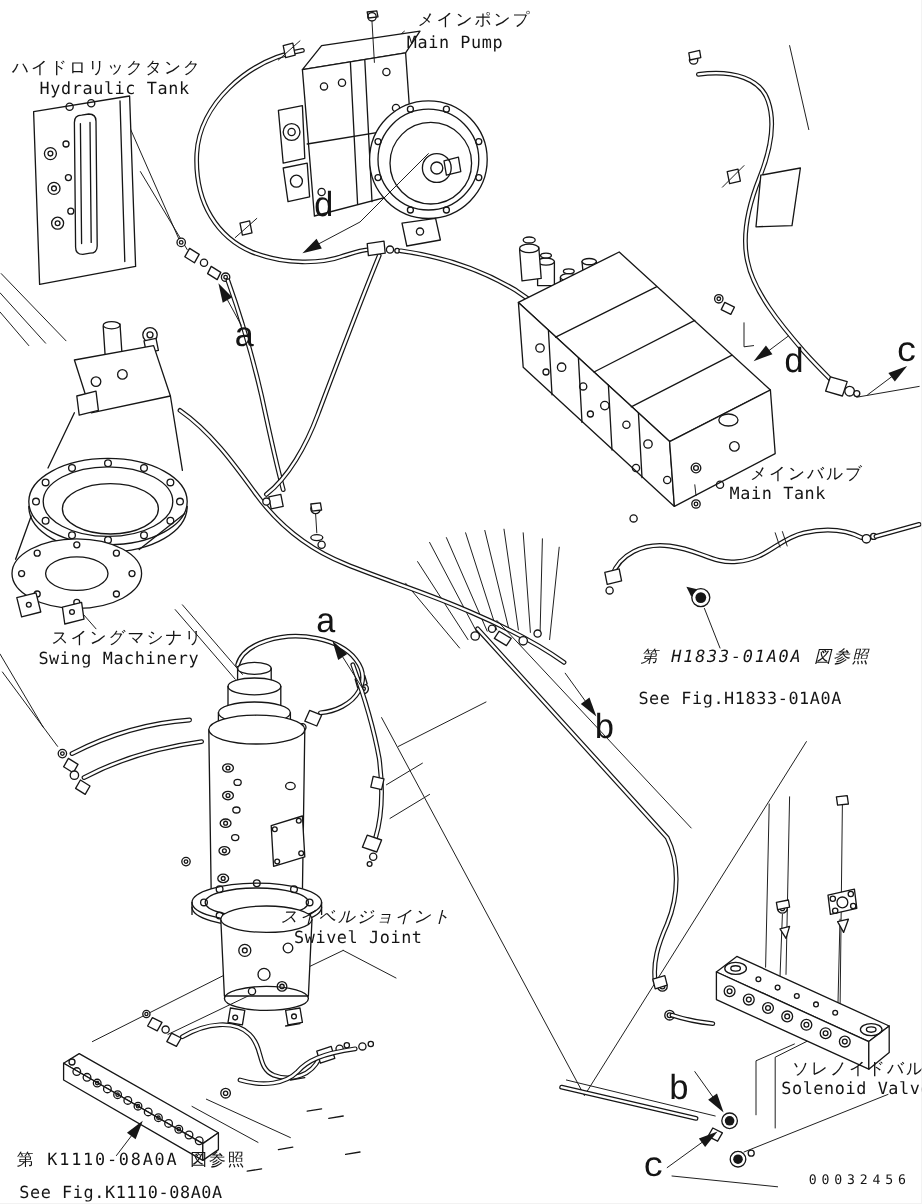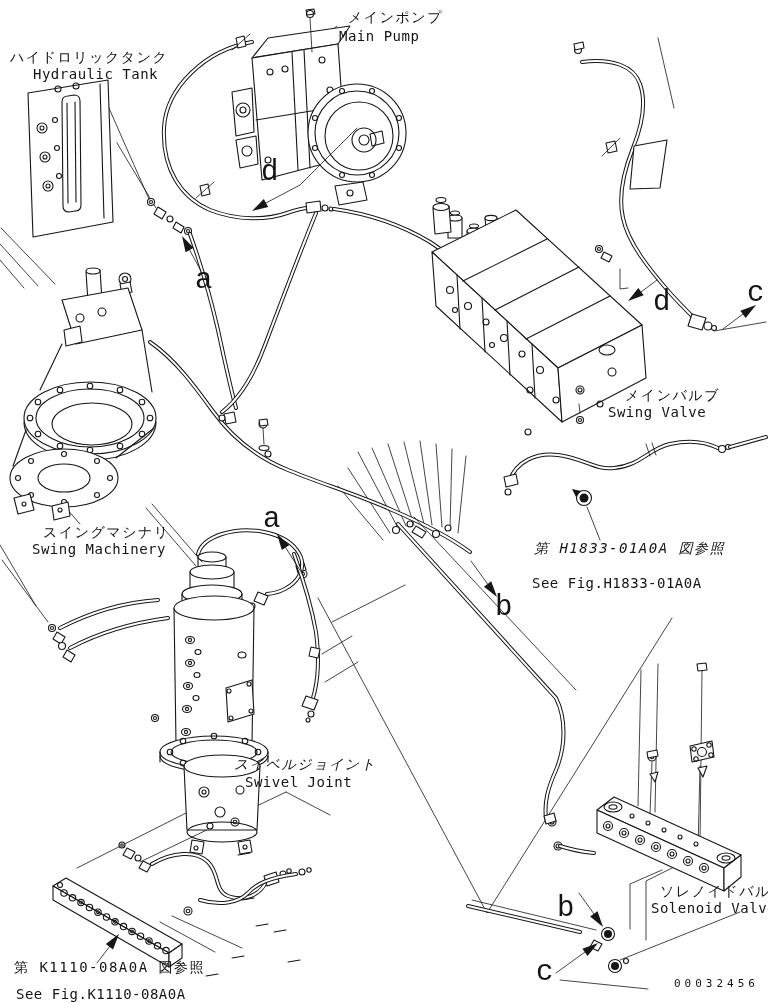--- a/index.html
+++ b/index.html
@@ -578,21 +578,21 @@
   </g>
 </svg>
 
   <div class="lbl jp" style="left:10px; top:50px;">ハイドロリックタンク</div>
   <div class="lbl en" style="left:17px; top:67px;margin-left:16px;">Hydraulic Tank</div>
 
   <div class="lbl jp" style="left:348px; top:11px;font-family:Liberation Serif, serif;">メインポンプ</div>
   <div class="lbl en" style="left:339px; top:29px;">Main Pump</div>
 
   <div class="lbl jp" style="left:614px; top:388px;margin-left:11px;">メインバルブ</div>
-  <div class="lbl en" style="left:608px; top:405px;">Swing Valve</div>
+  <div class="lbl en" style="left:608px; top:405px;">Main Tank</div>
 
   <div class="lbl jp" style="left:43px; top:525px;">スイングマシナリ</div>
   <div class="lbl en" style="left:32px; top:542px;">Swing Machinery</div>
 
   <div class="lbl jp" style="left:234px; top:757px;font-style:italic;">スイベルジョイント</div>
   <div class="lbl en" style="left:245px; top:775px;">Swivel Joint</div>
 
   <div class="lbl jp" style="left:534px; top:541px;font-style:italic;">第 H1833-01A0A 図参照</div>
   <div class="lbl en" style="left:532px; top:560px;margin-top:16px;">See Fig.H1833-01A0A</div>
 

